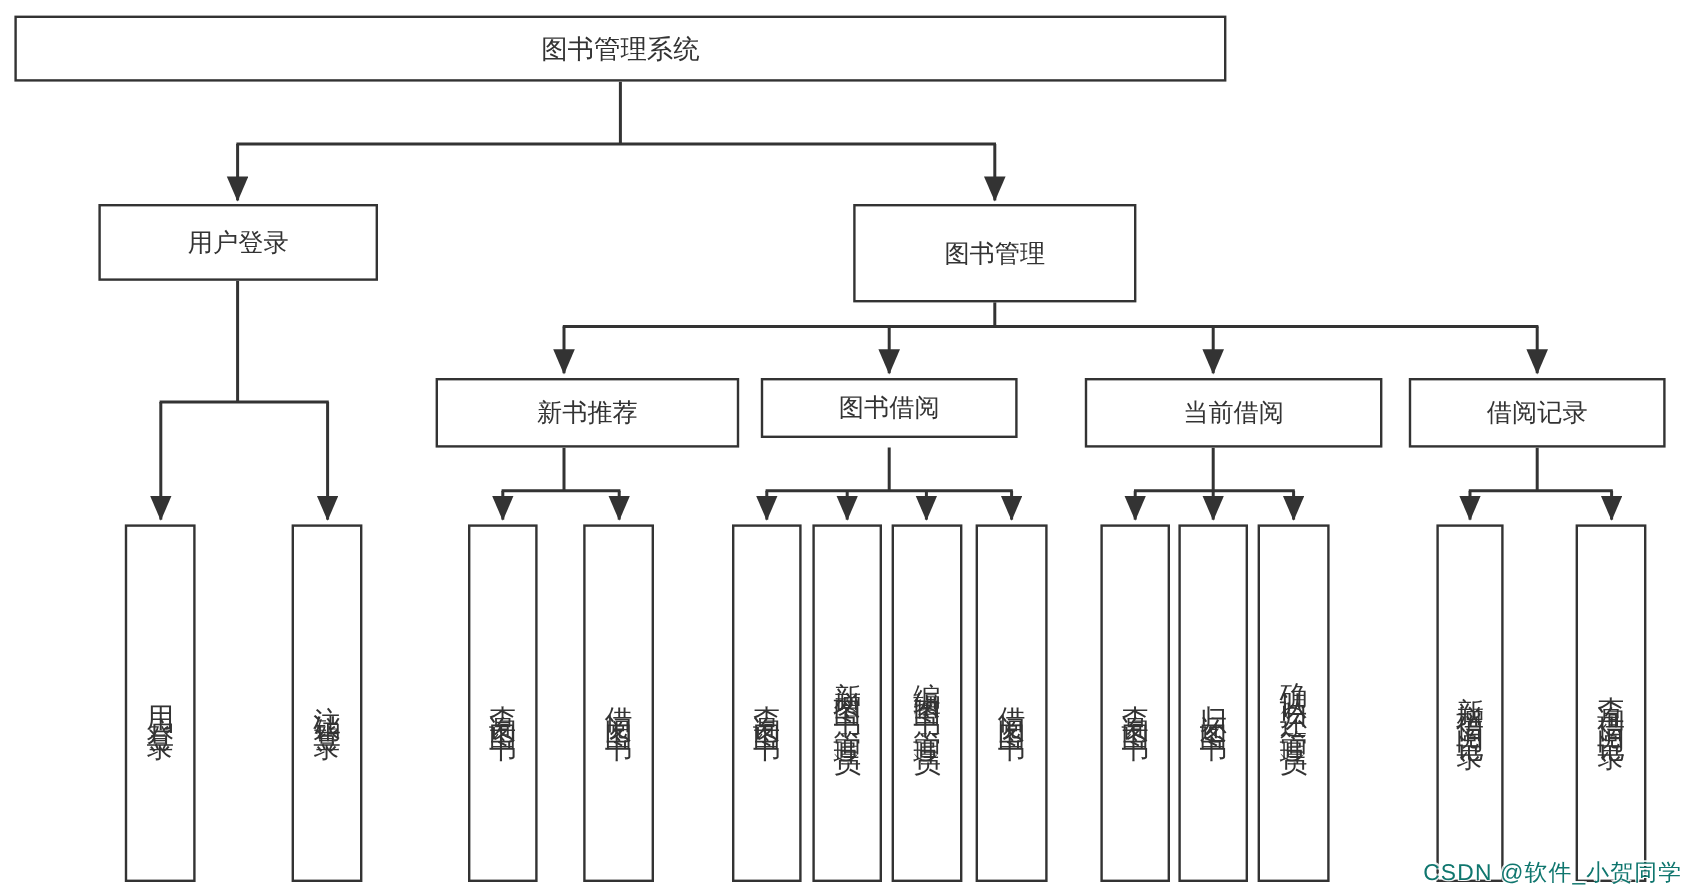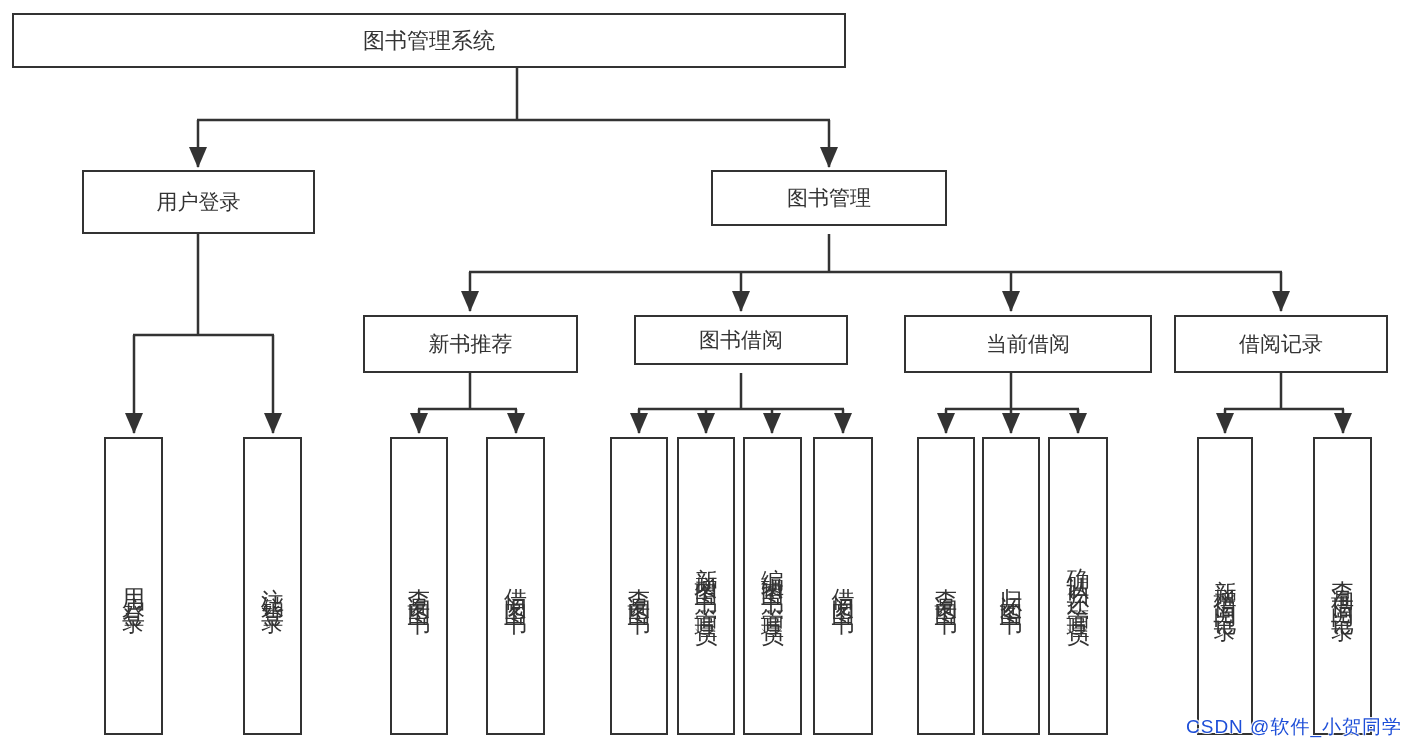--- a/index.html
+++ b/index.html
@@ -44,21 +44,21 @@
     line-height: 1;
     white-space: nowrap;
     color: #333333;
   }
   .watermark {
     position: absolute;
     left: 1186px;
     top: 714px;
     z-index: 5;
     font-size: 19px;
-    color: #1d4ed8;
+    color: #0f766e;
     letter-spacing: 1px;
     white-space: nowrap;
     text-shadow: -1px -1px 0 rgba(255,255,255,.85), 1px -1px 0 rgba(255,255,255,.85),
                  -1px 1px 0 rgba(255,255,255,.85), 1px 1px 0 rgba(255,255,255,.85);
   }
 </style>
 </head>
 <body>
 
 <div class="canvas">
@@ -99,32 +99,32 @@
       <path d="M946,409 V433" marker-end="url(#arrow)"></path>
       <path d="M1011,409 V433" marker-end="url(#arrow)"></path>
       <path d="M1078,409 V433" marker-end="url(#arrow)"></path>
 
       <path d="M1281,373 V409 M1224,409 H1344"></path>
       <path d="M1225,409 V433" marker-end="url(#arrow)"></path>
       <path d="M1343,409 V433" marker-end="url(#arrow)"></path>
     </g>
   </svg>
 
-  <div class="node root" style="left:12px; top:13px; width:834px; height:55px">
+  <div class="node root" style="left:12px; top:13px; width:1010px; height:55px">
     <span>图书管理系统</span>
   </div>
 
   <div class="node hdr" style="left:82px; top:170px; width:233px; height:64px">
     <span>用户登录</span>
   </div>
-  <div class="node hdr" style="left:711px; top:170px; width:236px; height:56px">
+  <div class="node hdr" style="left:711px; top:170px; width:236px; height:82px">
     <span>图书管理</span>
   </div>
 
-  <div class="node hdr" style="left:363px; top:315px; width:215px; height:58px">
+  <div class="node hdr" style="left:363px; top:315px; width:253px; height:58px">
     <span>新书推荐</span>
   </div>
   <div class="node hdr" style="left:634px; top:315px; width:214px; height:50px">
     <span>图书借阅</span>
   </div>
   <div class="node hdr" style="left:904px; top:315px; width:248px; height:58px">
     <span>当前借阅</span>
   </div>
   <div class="node hdr" style="left:1174px; top:315px; width:214px; height:58px">
     <span>借阅记录</span>

